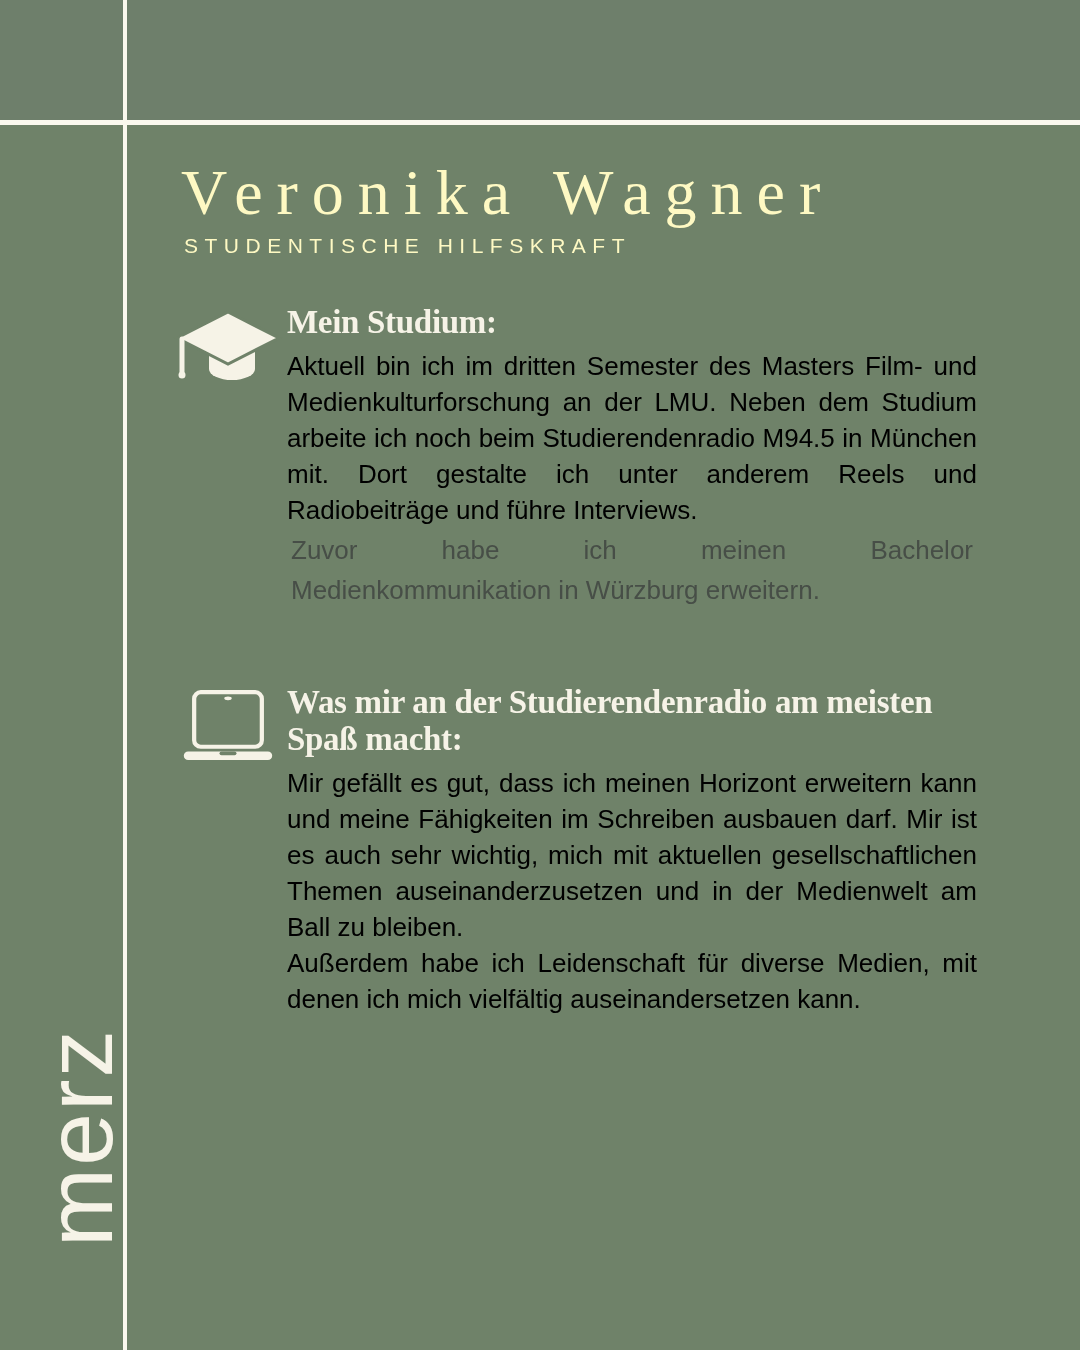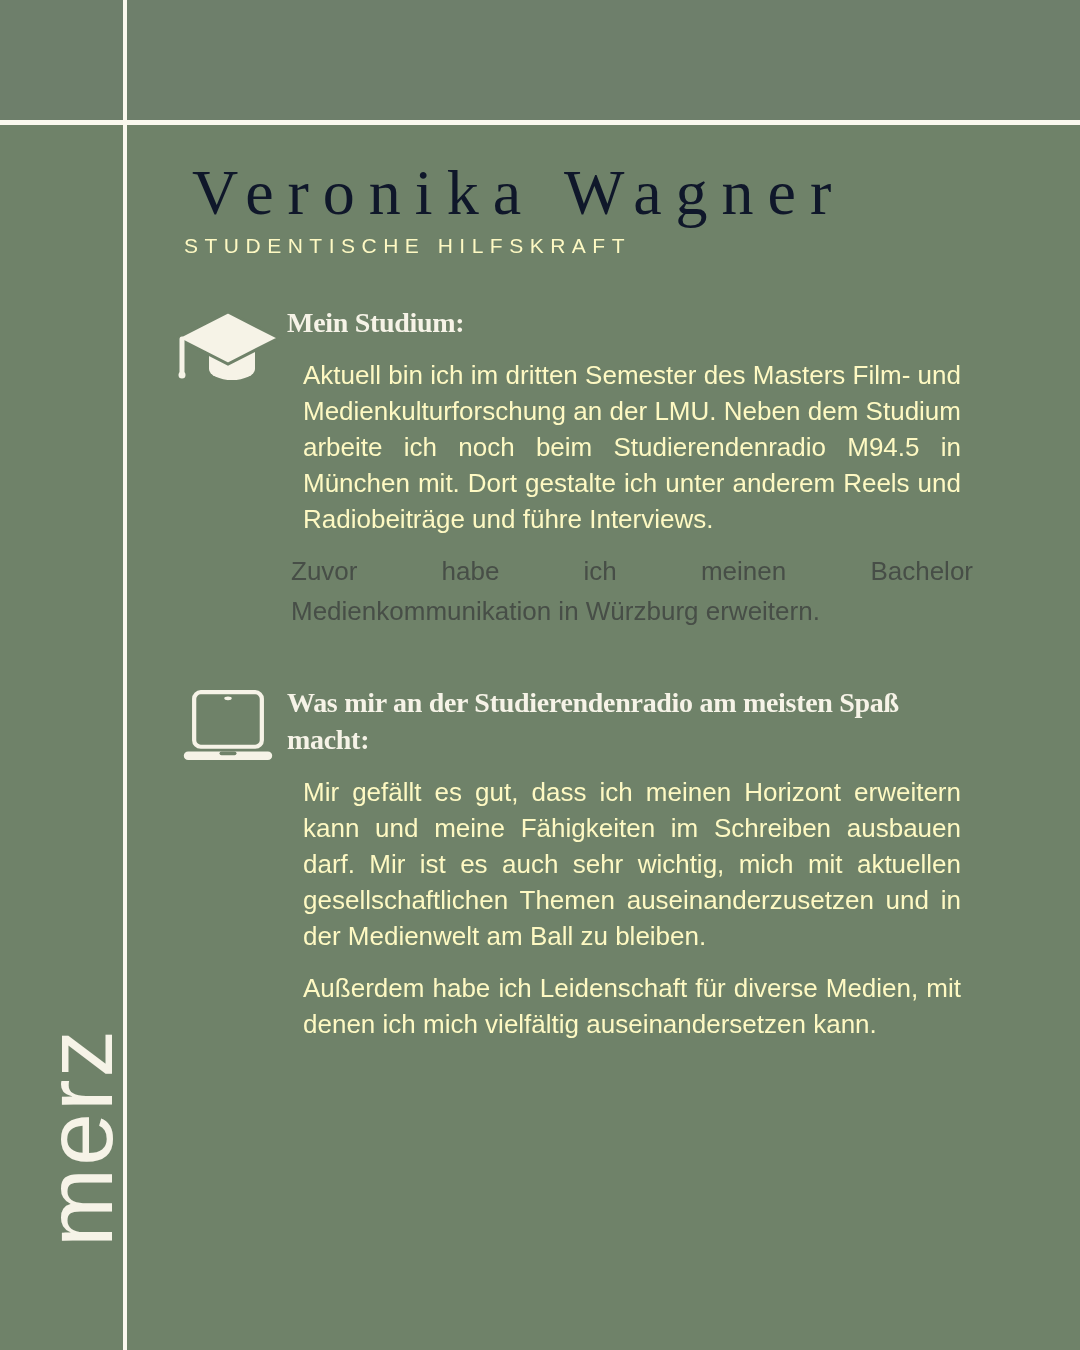--- a/index.html
+++ b/index.html
@@ -32,26 +32,26 @@
   }
   .vline {
     position: absolute;
     left: 123px; top: 0;
     width: 4px;
     height: 1350px;
     background: #FAF8EE;
   }
   .title {
     position: absolute;
-    left: 192px; top: 156px;
+    left: 181px; top: 156px;
     font-family: "Liberation Serif", serif;
     font-size: 64px;
     font-weight: 400;
     letter-spacing: 14px;
-    color: #0f172a;
+    color: #fef9c3;
     white-space: nowrap;
     line-height: 1.15;
   }
   .subtitle {
     position: absolute;
     left: 184px; top: 234px;
     font-size: 21px;
     font-weight: 400;
     letter-spacing: 6.5px;
     color: #fef9c3;
@@ -65,32 +65,32 @@
   .section-text {
     position: absolute;
     width: 690px;
     left: 287px;
   }
   .section-text.s1 { top: 304px; }
   .section-text.s2 { top: 684px; }
   .section-heading {
     font-family: "Liberation Serif", serif;
     font-weight: 700;
-    font-size: 28px;
+    font-size: 33px;
     line-height: 37px;
     letter-spacing: -0.3px;
     color: #F6F3E7;
     margin: 0 0 7px 0;
   }
   .para {
     font-size: 26px;
     line-height: 36px;
-    color: #fef9c3;
+    color: #000000;
     text-align: justify;
-    margin: 16px;
+    margin: 0;
   }
   .para-line { 
     font-size: 26px;
     line-height: 36px;
     color: #474E47;
     margin: 4px;
   }
   .para-line.stretch {
     text-align: justify;
     text-align-last: justify;

